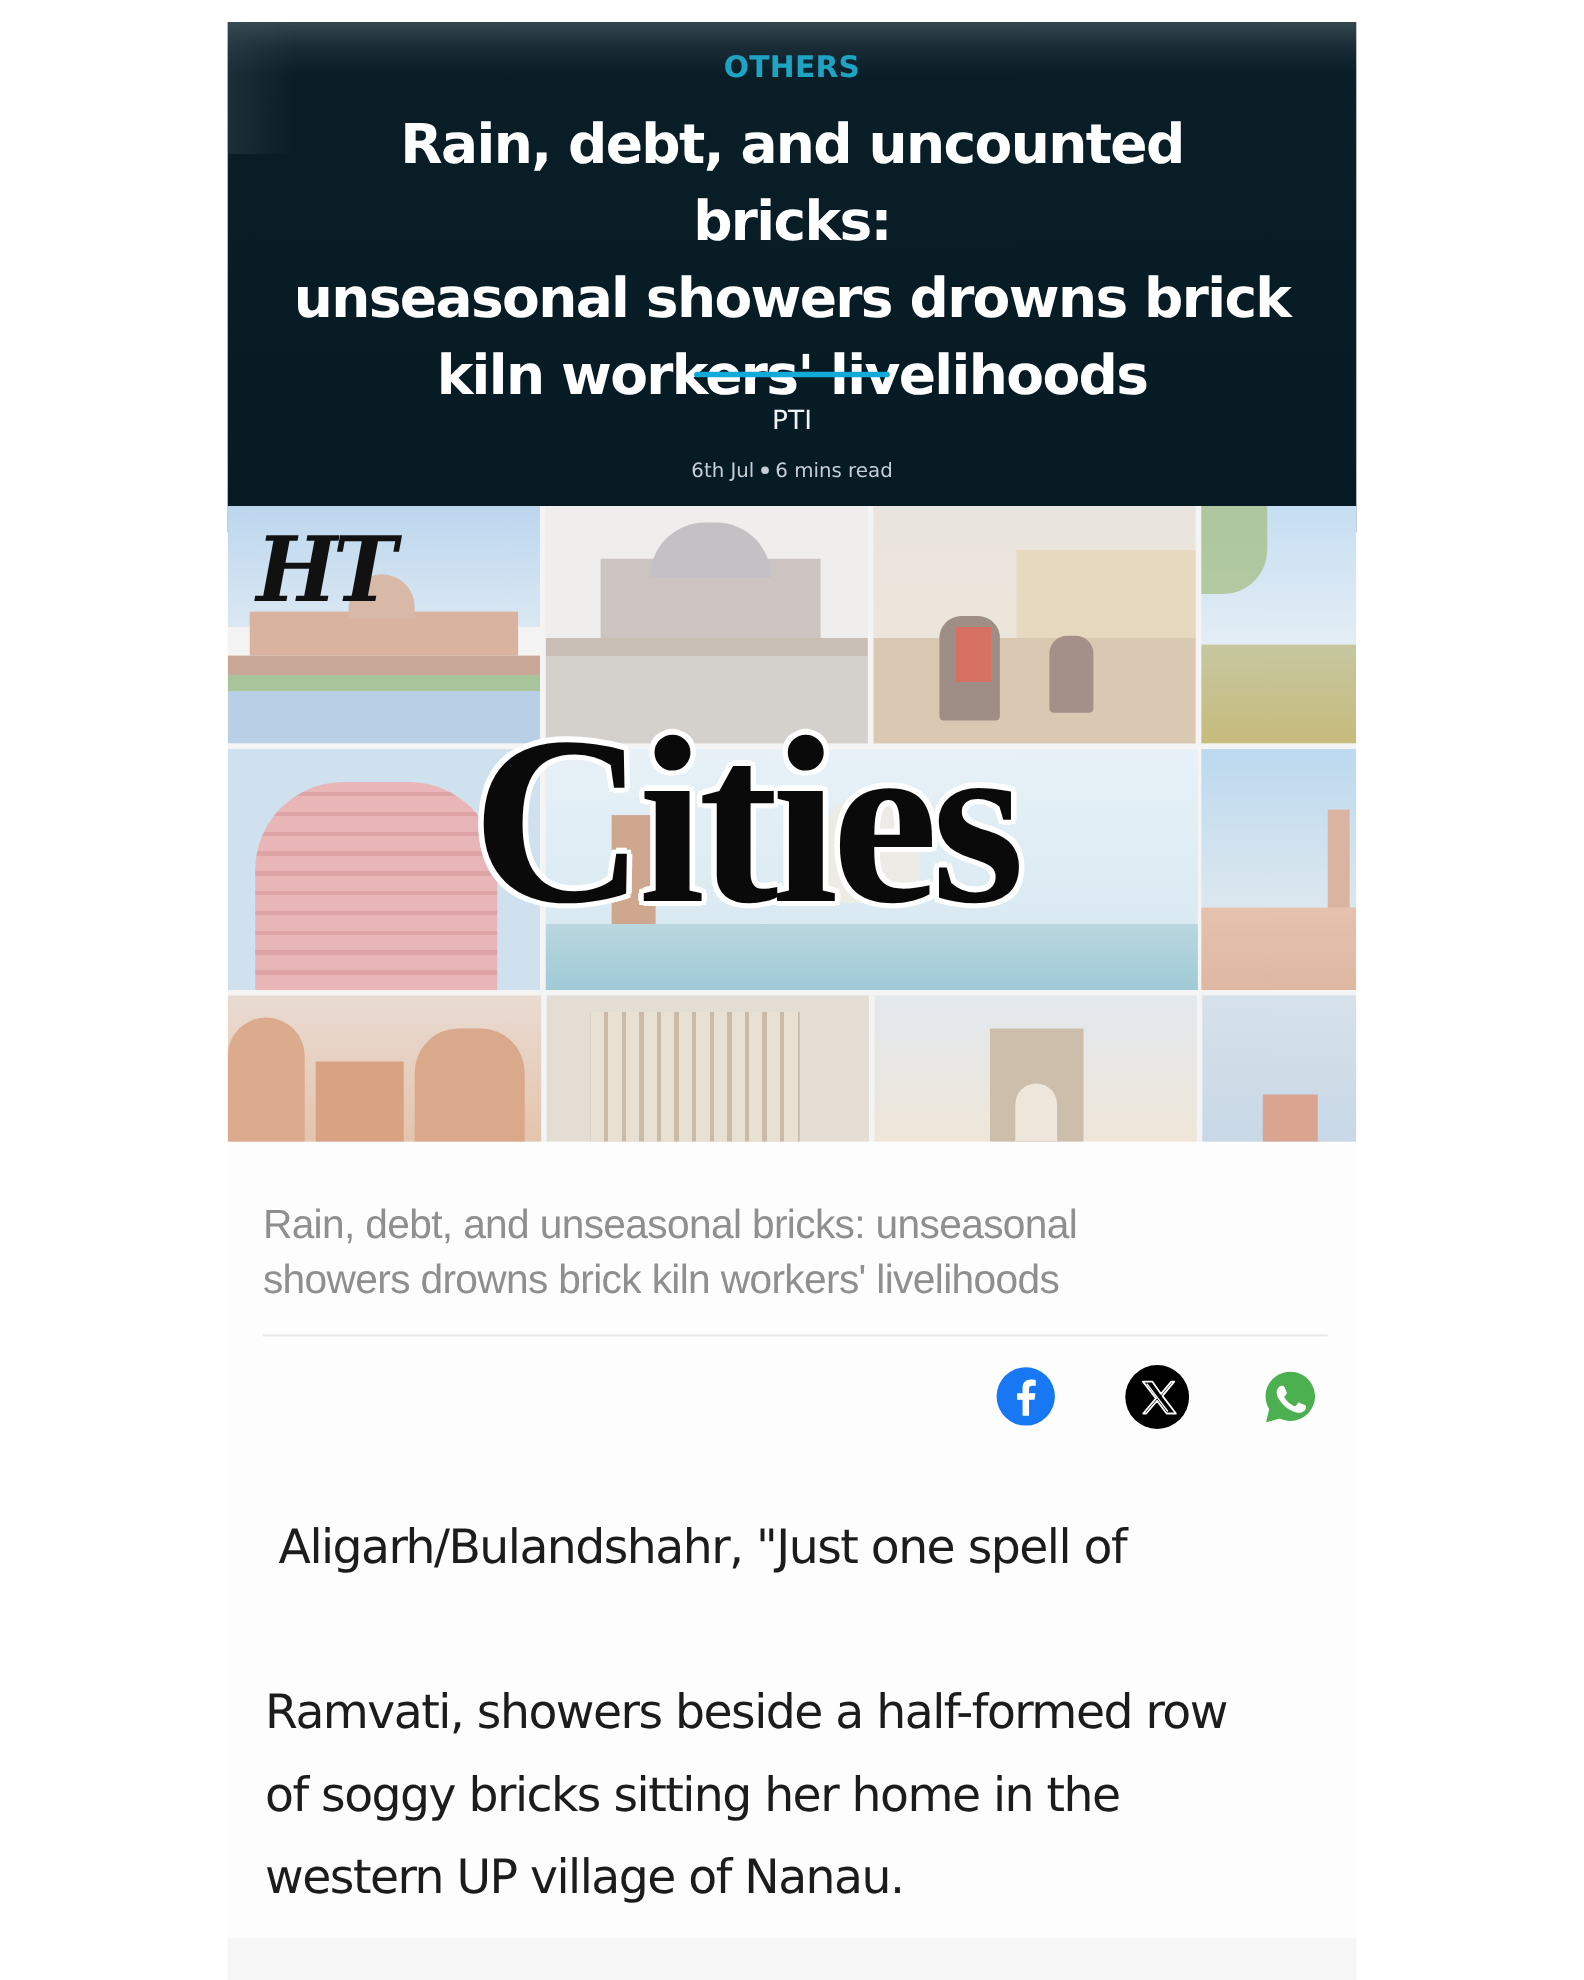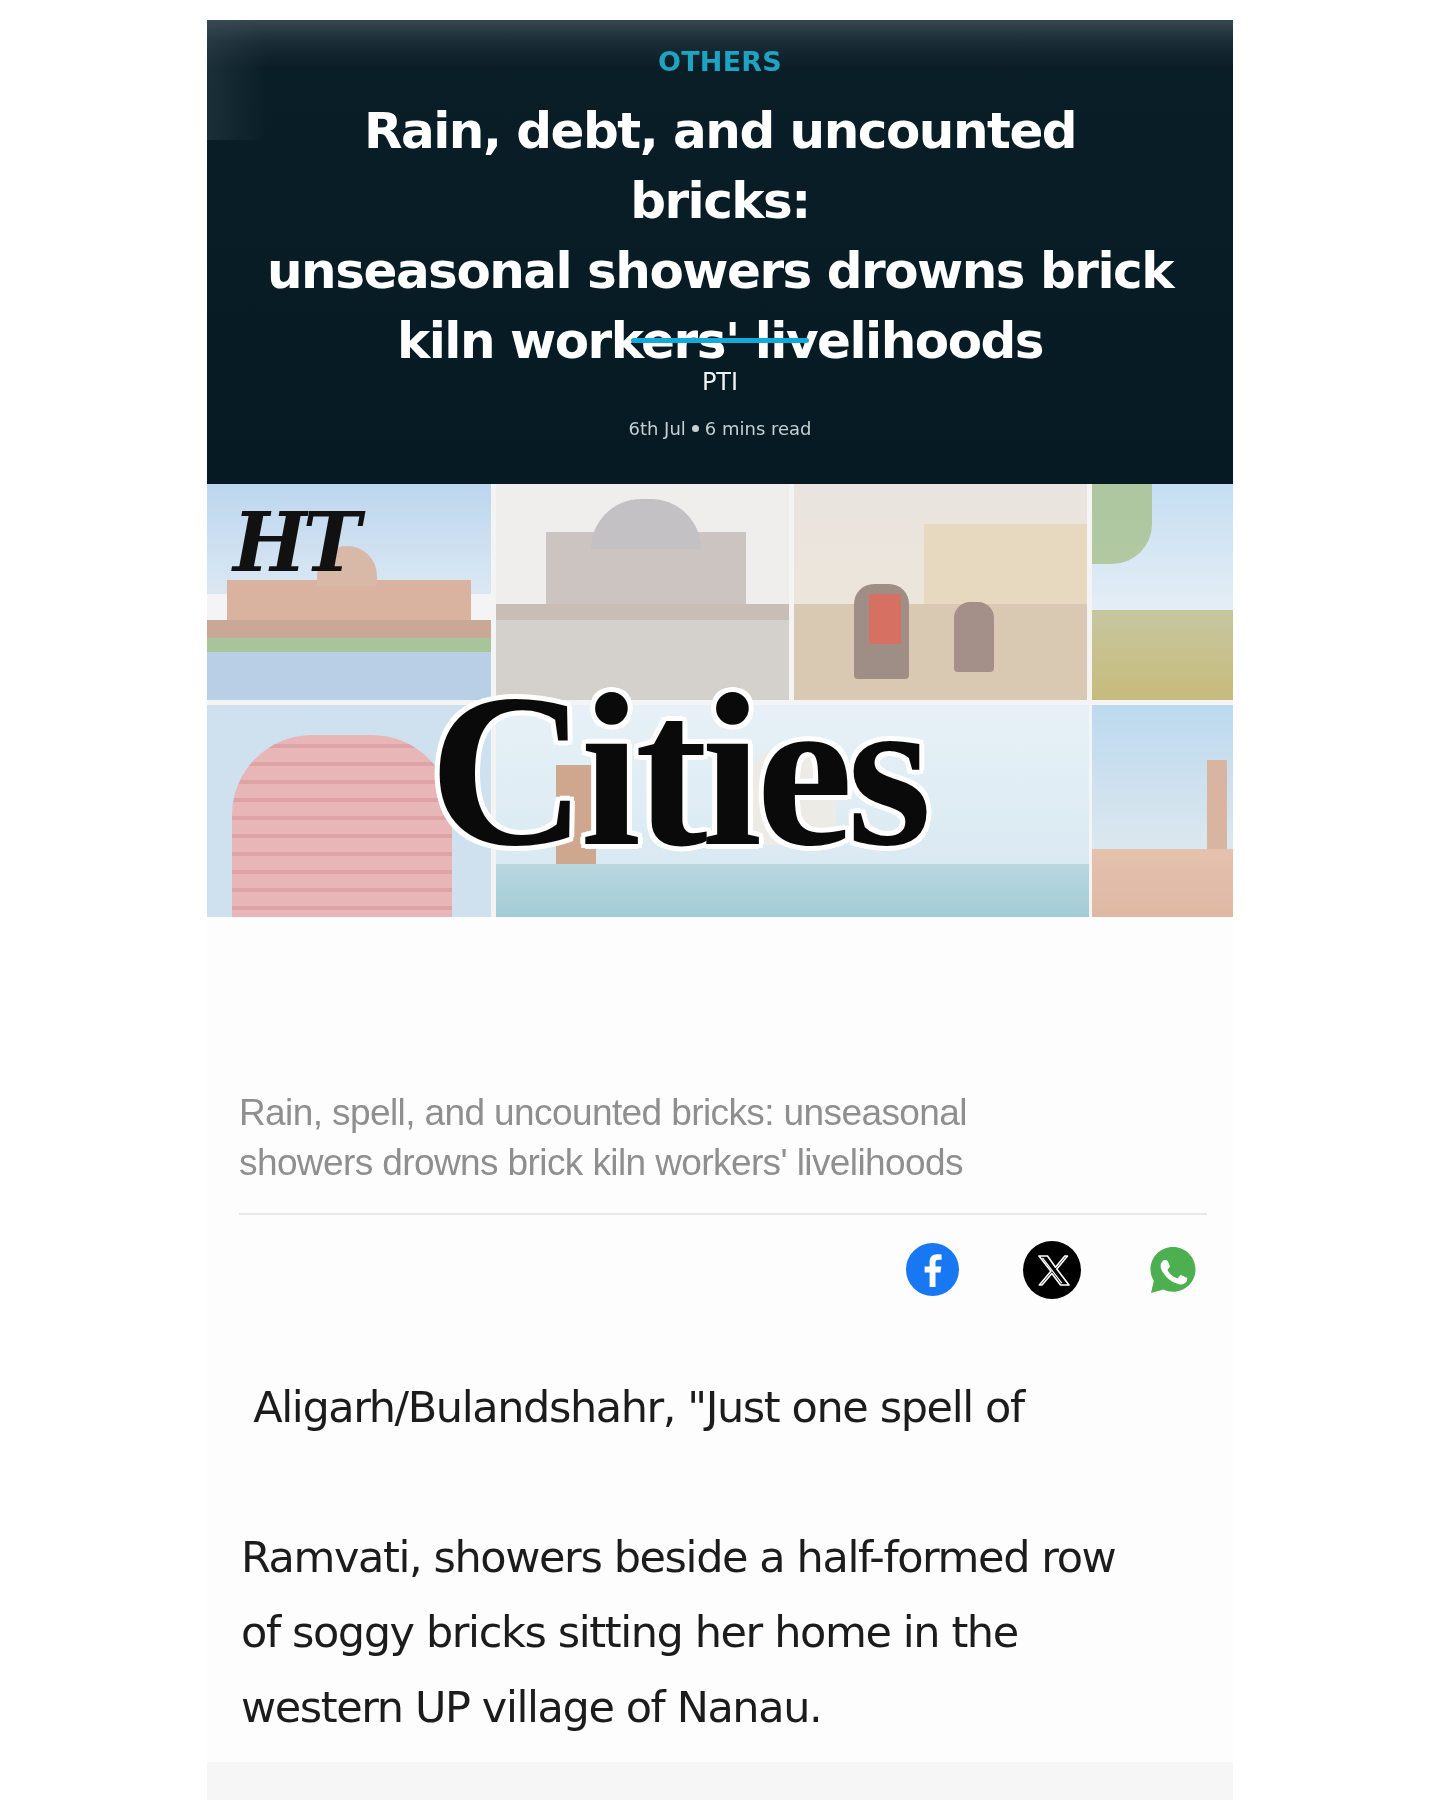--- a/index.html
+++ b/index.html
@@ -40,21 +40,21 @@
     font-family: "DejaVu Sans", sans-serif; font-size: 24px; color: #eef3f5; cursor: pointer;
   }
   .meta {
     position: absolute; left: 0; right: 0; top: 398px;
     font-family: "DejaVu Sans", sans-serif; font-size: 18px; color: #c5cfd3;
   }
   .meta .dot { display: inline-block; width: 7px; height: 7px; border-radius: 50%; background: #c5cfd3; margin: 0 6px 3px 6px; vertical-align: middle; }
 
   
   .collage {
-    position: absolute; left: 0; top: 464px; width: 1026px; height: 433px;
+    position: absolute; left: 0; top: 440px; width: 1026px; height: 578px;
     background: #f4f4f4; overflow: hidden;
   }
   .tile { position: absolute; overflow: hidden; }
   .tile .sky { position: absolute; left: 0; right: 0; top: 0; }
   .tile .ground { position: absolute; left: 0; right: 0; bottom: 0; }
   .tile .shape { position: absolute; }
 
   .ht-logo {
     position: absolute; left: 26px; top: 20px;
     font-family: "DejaVu Serif", serif; font-weight: bold; font-style: italic;
@@ -173,21 +173,21 @@
     </div>
     <div class="tile" style="left:886px;top:445px;width:140px;height:133px;background:linear-gradient(#d6e1ea,#c8d8e6);">
       <div class="shape" style="left:55px;top:90px;width:50px;height:43px;background:#d9a591;"></div>
     </div>
 
     <div class="ht-logo">HT</div>
     <div class="cities-text">Cities</div>
   </div>
 
   <div class="caption">
-    <span>Rain, spell, and uncounted bricks: unseasonal</span><br>
+    <span>Rain, debt, and unseasonal bricks: unseasonal</span><br>
     <span>showers drowns brick kiln workers' livelihoods</span>
   </div>
   <div class="divider"></div>
 
   <div class="share">
     <div class="share-btn fb">
       <svg width="53" height="53" viewBox="0 0 53 53">
         <path d="M29.5 44V29.5h5l.8-6h-5.8v-3.8c0-1.7.5-2.9 3-2.9h3.1v-5.3c-.5-.1-2.4-.3-4.5-.3-4.5 0-7.5 2.7-7.5 7.7v4.6h-5v6h5V44z" fill="#ffffff"></path>
       </svg>
     </div>

